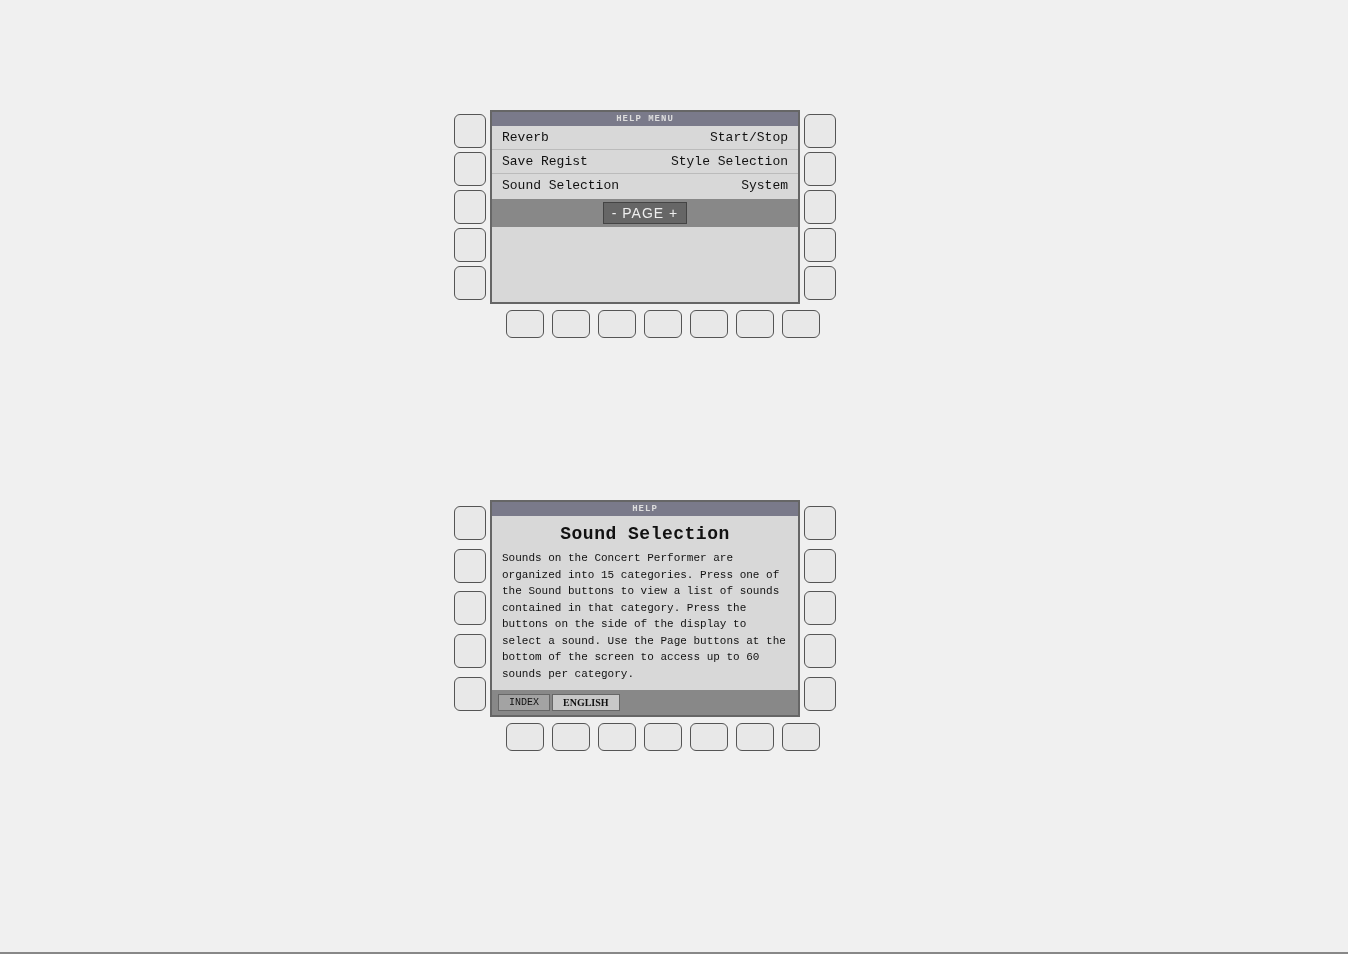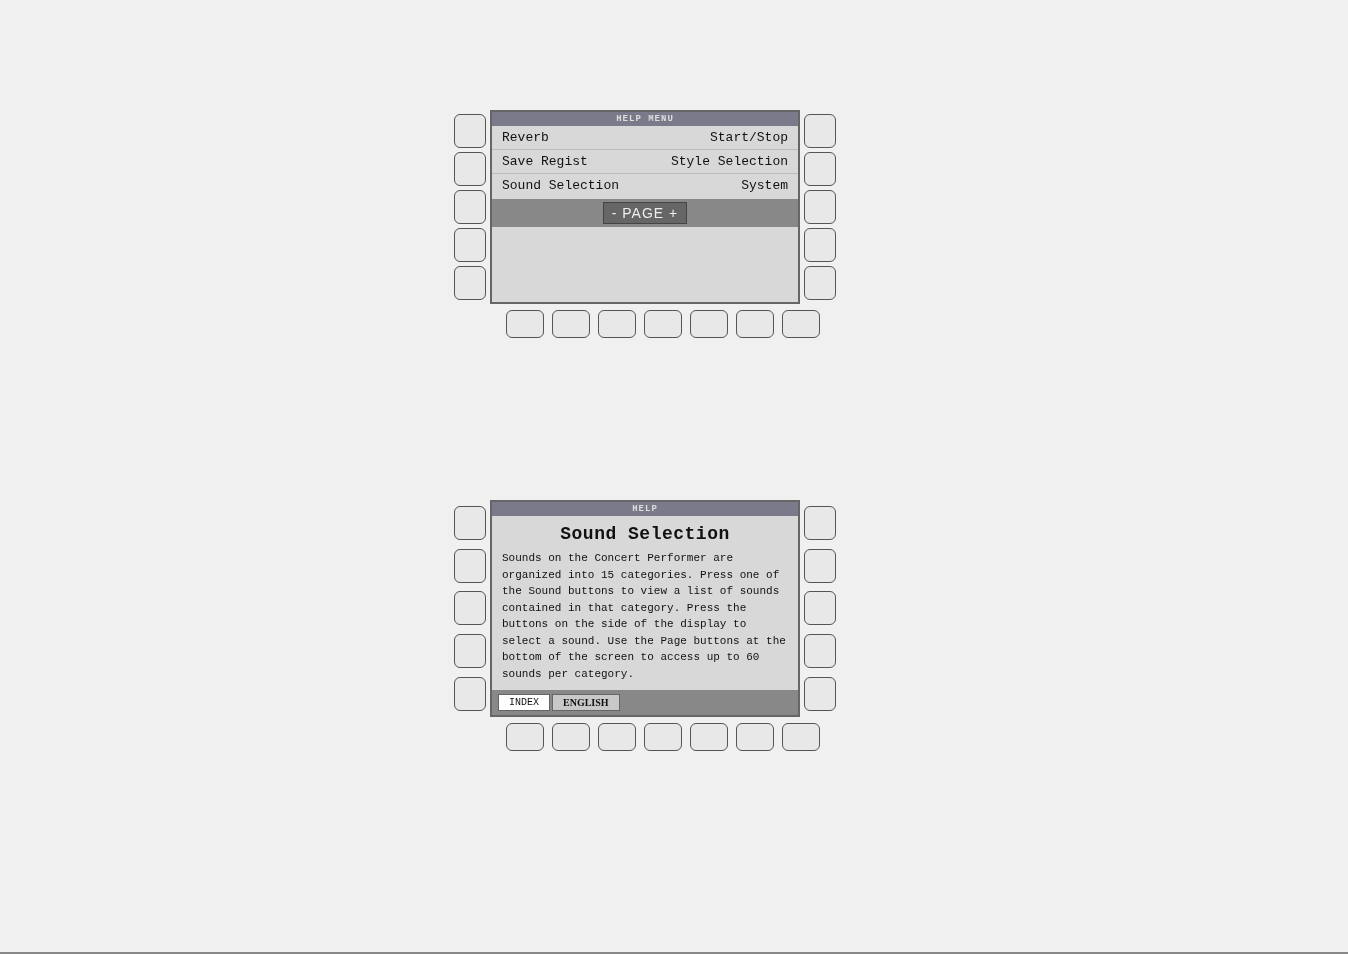--- a/index.html
+++ b/index.html
@@ -136,21 +136,21 @@
 
     .help-footer {
       display: flex;
       flex-direction: row;
       gap: 2px;
       background: #888;
       padding: 4px 6px;
     }
 
     .help-footer-btn {
-      background: #ffffff;
+      background: #a3a3a3;
       border: 1px solid #666;
       font-size: 10px;
       padding: 2px 10px;
       cursor: pointer;
       color: #111;
       font-family: 'Courier New', Courier, monospace;
     }
 
     .help-footer-btn.active {
       background: #c8c8c8;

